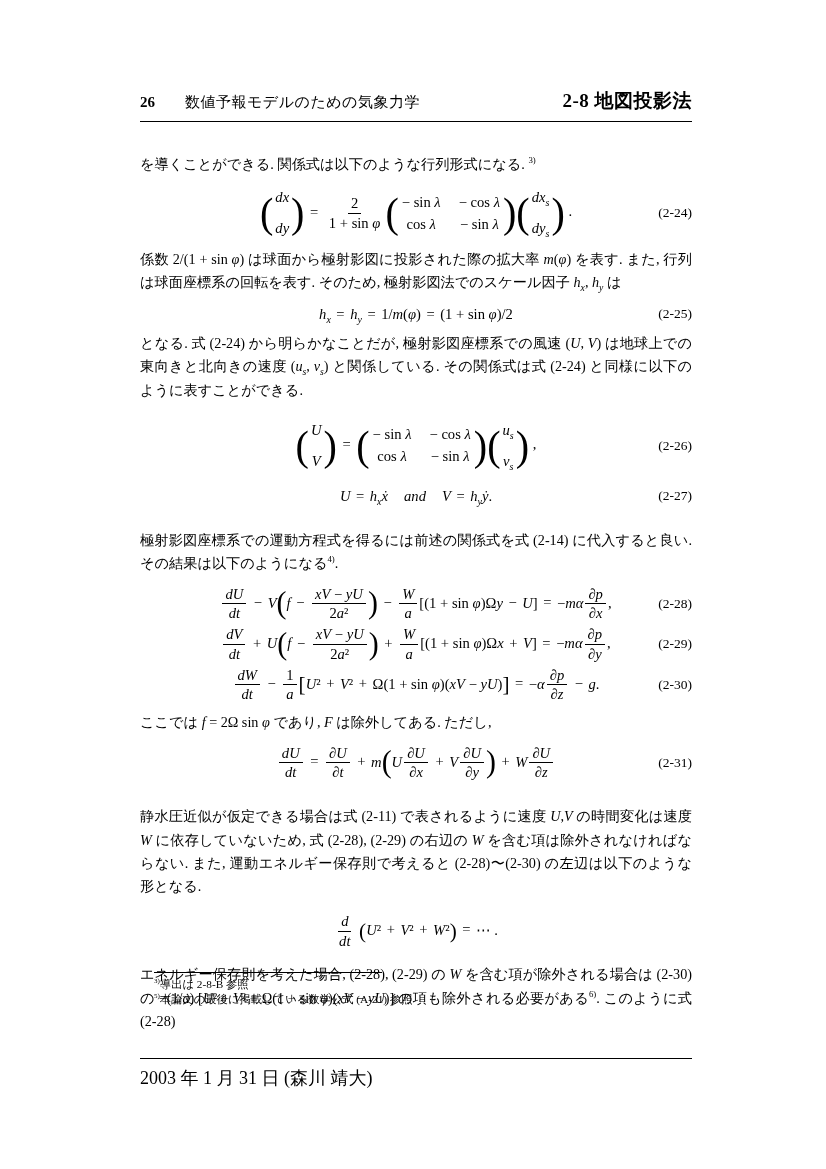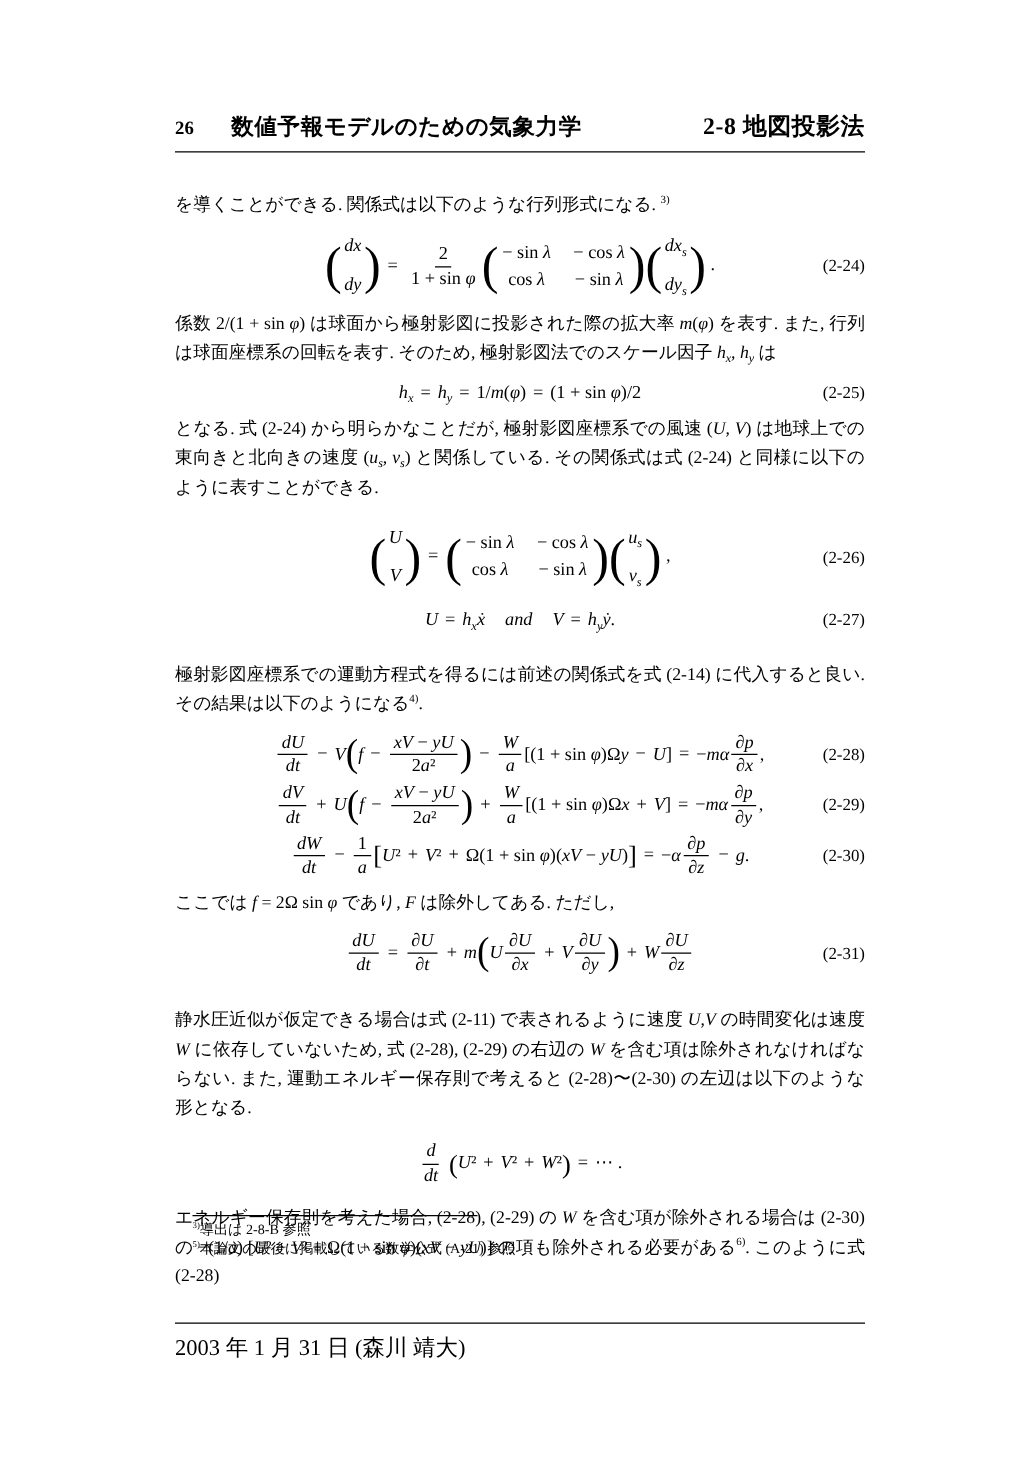--- a/index.html
+++ b/index.html
@@ -2,21 +2,21 @@
 <html><head>
 <meta charset="utf-8">
 <style>
   html,body{margin:0;padding:0;background:#ffffff;}
   .page{position:relative;width:826px;height:1169px;background:#ffffff;color:#000000;
         font-family:"Liberation Serif","DejaVu Serif",serif;overflow:hidden;}
   .content{position:absolute;left:140px;top:0;width:552px;}
   
   .hdr{display:flex;align-items:baseline;margin-top:88px;border-bottom:1.4px solid #000;padding-bottom:7px;}
   .hdr .pgnum{font-weight:bold;font-size:15px;margin-right:30px;}
-  .hdr .ht{font-weight:bold;font-size:18px;letter-spacing:0.5px;}
+  .hdr .ht{font-weight:normal;font-size:15px;letter-spacing:0.5px;}
   .hdr .hr{margin-left:auto;font-weight:bold;font-size:19px;letter-spacing:0.5px;}
   
   .para{font-size:14.2px;line-height:1.65;text-align:justify;}
   sup{font-size:0.62em;line-height:0;}
   sub{font-size:0.68em;line-height:0;}
   
   .tv{font-style:italic;}
   .tb{font-weight:normal;}
   .to{margin:0 0.38em;}
   .frac{display:inline-flex;flex-direction:column;align-items:center;vertical-align:middle;margin:0 2px;}

